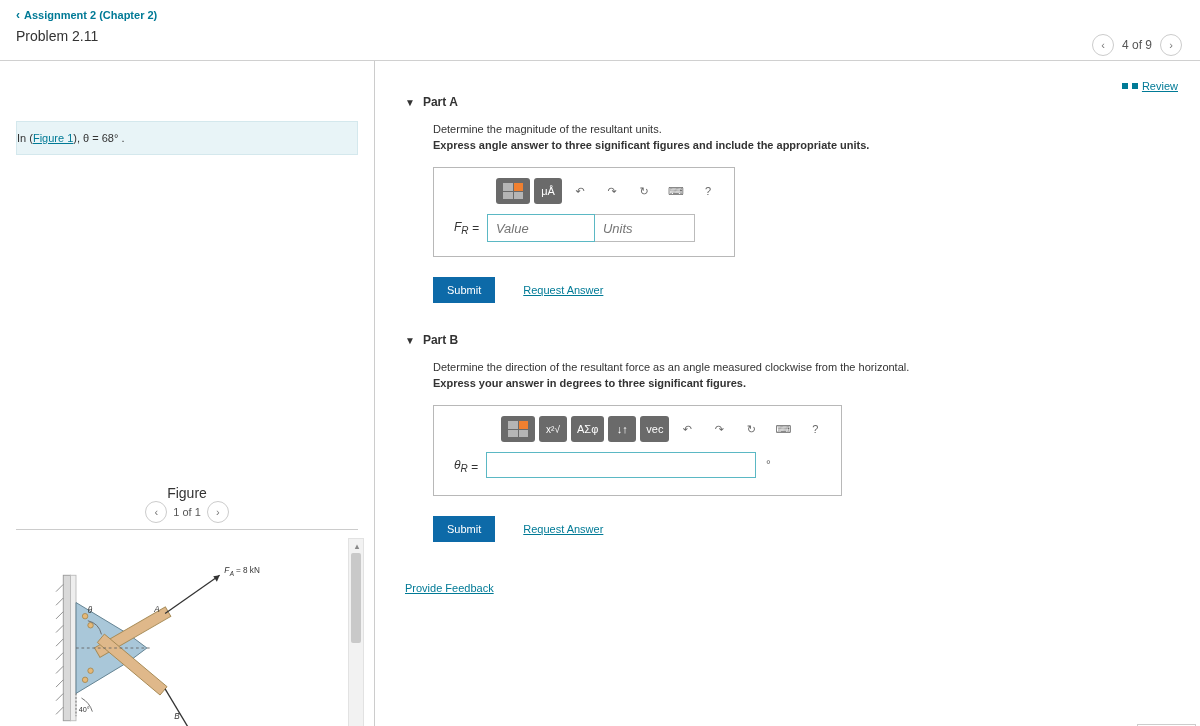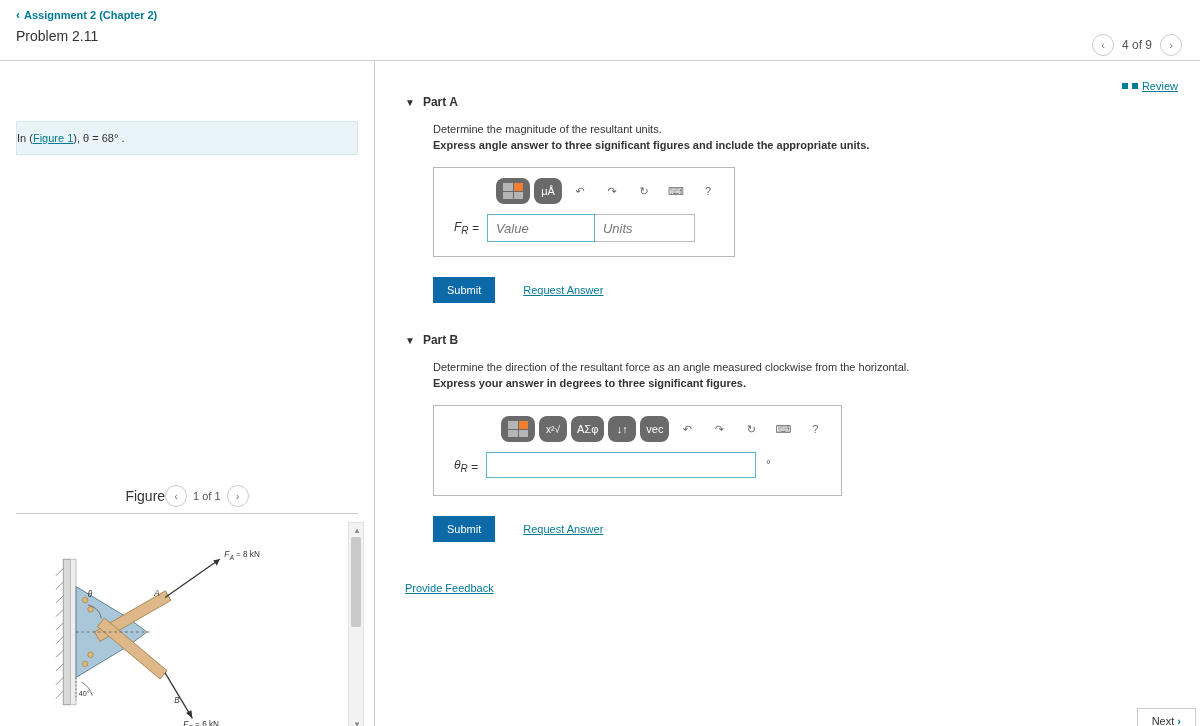--- a/index.html
+++ b/index.html
@@ -11,35 +11,35 @@
 .top-divider { border-bottom: 1px solid #d0d0d0; margin-top: 8px; }
 .page-nav { position: absolute; right: 18px; top: 34px; display: flex; align-items: center; gap: 8px; font-size: 12px; color: #555; }
 .circ-btn { width: 22px; height: 22px; border: 1px solid #ccc; border-radius: 50%; background: #fff; display: flex; align-items: center; justify-content: center; font-size: 11px; color: #777; cursor: pointer; }
 .review-link { position: absolute; right: 22px; top: 80px; color: #007a96; font-size: 11px; text-decoration: underline; display: flex; align-items: center; gap: 4px; }
 .review-link .sq { width: 6px; height: 6px; background: #007a96; display: inline-block; }
 .main { display: flex; }
 .left-col { width: 375px; border-right: 1px solid #ccc; padding-top: 60px; }
 .info-box { background: #e8f4f7; border: 1px solid #d4e8ed; padding: 10px 0; margin: 0 16px; font-size: 11px; color: #333; }
 .info-box a { color: #007a96; text-decoration: underline; }
 .figure-section { margin-top: 330px; padding: 0 16px; }
-.figure-header { display: flex; align-items: center; justify-content: center; border-bottom: 1px solid #ccc; padding-bottom: 6px; }
+.figure-header { display: flex; align-items: center; justify-content: flex-start; border-bottom: 1px solid #ccc; padding-bottom: 6px; flex-direction: column; }
 .figure-title { font-size: 14px; color: #333; }
 .figure-nav { display: flex; align-items: center; gap: 6px; font-size: 11px; color: #555; }
 .figure-body { position: relative; height: 210px; margin-top: 8px; padding: 10px; }
 .scroll-track { position:absolute; right:-6px; top:0; width:16px; height:210px; background:#f2f2f2; border:1px solid #e2e2e2;}
 .scroll-thumb { position:absolute; top:0; left:2px; width:10px; height:90px; background:#c9c9c9; border-radius:2px;}
 .scroll-arrow { position:absolute; left:0; width:16px; height:14px; display:flex; align-items:center; justify-content:center; font-size:9px; color:#888;}
 .right-col { flex: 1; padding: 34px 20px 20px 30px; position: relative; }
 .part-header { display: flex; align-items: center; gap: 8px; font-weight: bold; font-size: 12px; margin-bottom: 14px; }
 .part-header .tri { font-size: 10px; }
 .prompt { font-size: 11px; color: #333; margin-left: 28px; margin-bottom: 4px; }
 .prompt.bold { font-weight: bold; }
 .answer-box { border: 1px solid #b8b8b8; margin: 12px 0 10px 28px; display: inline-block; padding: 10px 12px 14px 12px; }
 .toolbar { display: flex; gap: 4px; margin-bottom: 10px; margin-left: 50px; align-items: center;}
-.tool-btn { background: #6a6a6a; color: #fff; border: none; border-radius: 8px; height: 26px; min-width: 28px; padding: 0 6px; display: flex; align-items: center; justify-content: center; font-size: 11px; cursor: pointer; }
+.tool-btn { background: #6a6a6a; color: #fff; border: none; border-radius: 3px; height: 26px; min-width: 28px; padding: 0 6px; display: flex; align-items: center; justify-content: center; font-size: 11px; cursor: pointer; }
 .tool-btn.light { background: transparent; color: #666; }
 .tool-btn.icon-grid { background:#6a6a6a; position:relative; width:34px;}
 .icon-grid-inner { width:20px; height:16px; display:grid; grid-template-columns:1fr 1fr; grid-template-rows:1fr 1fr; gap:1px;}
 .icon-grid-inner span { background:#fff; opacity:0.5;}
 .icon-grid-inner span.hl { background:#f08030; opacity:1;}
 .input-row { display: flex; align-items: stretch; }
 .var-label { padding: 6px 8px; font-size: 12px; font-style: italic; color: #333; display:flex; align-items:center;}
 .val-input { border: 1px solid #5bb8c4; width: 108px; padding: 5px 8px; font-style: italic; color: #999; font-size: 13px; }
 .unit-input { border: 1px solid #bbb; border-left:none; width: 100px; padding: 5px 8px; font-style: italic; color: #999; font-size: 13px; }
 .answer-box-b .toolbar { margin-left: 55px; }

